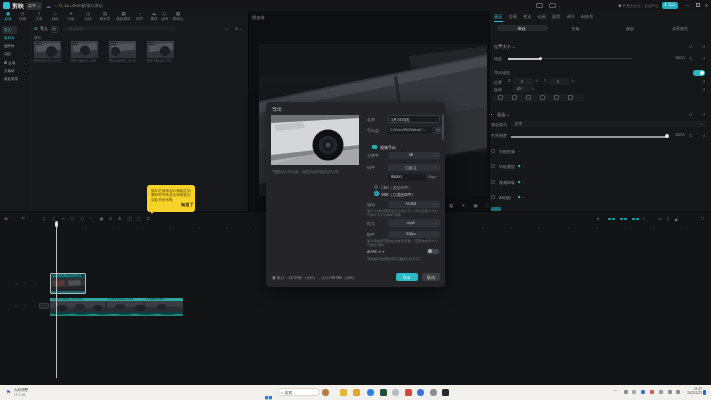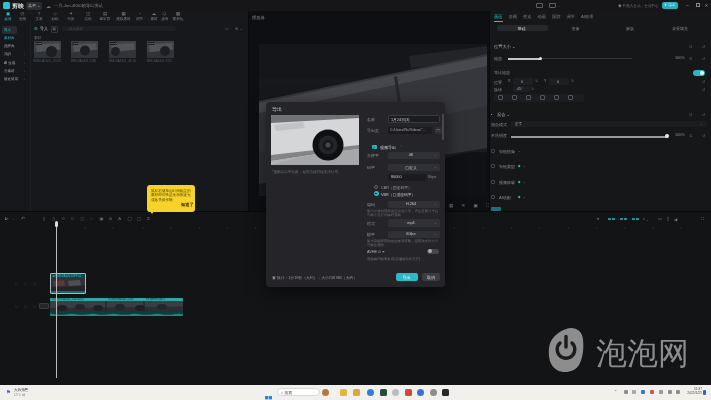--- a/index.html
+++ b/index.html
@@ -357,28 +357,20 @@
 <div class="abs" style="left:367px;top:248.5px;font-size:3.8px;color:#aaadb0;">AVHE ⊙ <span style="color:#2cc3d0;">♥</span></div>
 <div class="abs" style="left:427px;top:248.5px;width:12px;height:5.5px;background:#46474c;border-radius:3px;"></div>
 <div class="abs" style="left:428px;top:249.3px;width:4px;height:4px;background:#a9abad;border-radius:2px;"></div>
 <div class="abs" style="left:367px;top:256.5px;width:73px;font-size:3.4px;color:#6a6d70;">视频编码效率更高(需播放软件支持)</div>
 <div class="abs" style="left:272px;top:274.5px;font-size:3.8px;color:#939598;">▣ 预计：1分19秒（大约），大小748 MB（大约）</div>
 <div class="abs" style="left:395.7px;top:272.8px;width:22px;height:8.5px;background:#2bb9c7;border-radius:2px;"></div>
 <div class="abs" style="left:402.5px;top:274.8px;font-size:4px;color:#ffffff;">导出</div>
 <div class="abs" style="left:422.0px;top:272.8px;width:18px;height:8.5px;background:#3b3c40;border-radius:2px;"></div>
 <div class="abs" style="left:427.0px;top:274.8px;font-size:4px;color:#d5d7d9;">取消</div>
 <div class="abs" style="left:442.3px;top:114.0px;width:2px;height:26px;background:#46474b;border-radius:1px;"></div>
-<div class="abs" style="left:546px;top:326px;width:148px;height:50px;"><svg width="148" height="50" viewBox="0 0 148 50">
-        <path d="M20,3 C28,0 36,4 37,13 C38,22 37,32 33,39 C29,46 18,48 11,44 C4,40 2,31 3,22 C4,12 12,6 20,3 Z" fill="#8d8d8d"></path>
-        <g stroke="#1c1c1e" stroke-width="3.4" fill="none" stroke-linecap="round">
-          <path d="M14,17 a8.8,8.8 0 1 0 12,0"></path>
-          <line x1="20" y1="10.5" x2="20" y2="21"></line>
-        </g>
-        <text x="50" y="38" font-size="31" fill="#8d8d8d" font-family="Liberation Sans, sans-serif">泡泡网</text>
-      </svg></div>
 <div class="abs" style="left:0;top:385px;width:711px;height:15px;background:#f2f0ec;"></div>
 <div class="abs" style="left:6px;top:388.5px;font-size:5.5px;color:#3c5bd6;">⚑</div>
 <div class="abs" style="left:14px;top:387.5px;font-size:3.6px;color:#3b3b3b;">大风预警</div>
 <div class="abs" style="left:14px;top:392.5px;font-size:3.2px;color:#8a8a8a;">15°C 晴</div>
 <div class="abs" style="left:265px;top:388.5px;width:7px;height:7px;"><svg width="7" height="7" viewBox="0 0 7 7">
         <rect width="3.2" height="3.2" fill="#2f7fe0"></rect>
         <rect x="3.8" width="3.2" height="3.2" fill="#2f7fe0"></rect>
         <rect y="3.8" width="3.2" height="3.2" fill="#2f7fe0"></rect>
         <rect x="3.8" y="3.8" width="3.2" height="3.2" fill="#2f7fe0"></rect>
       </svg></div>

